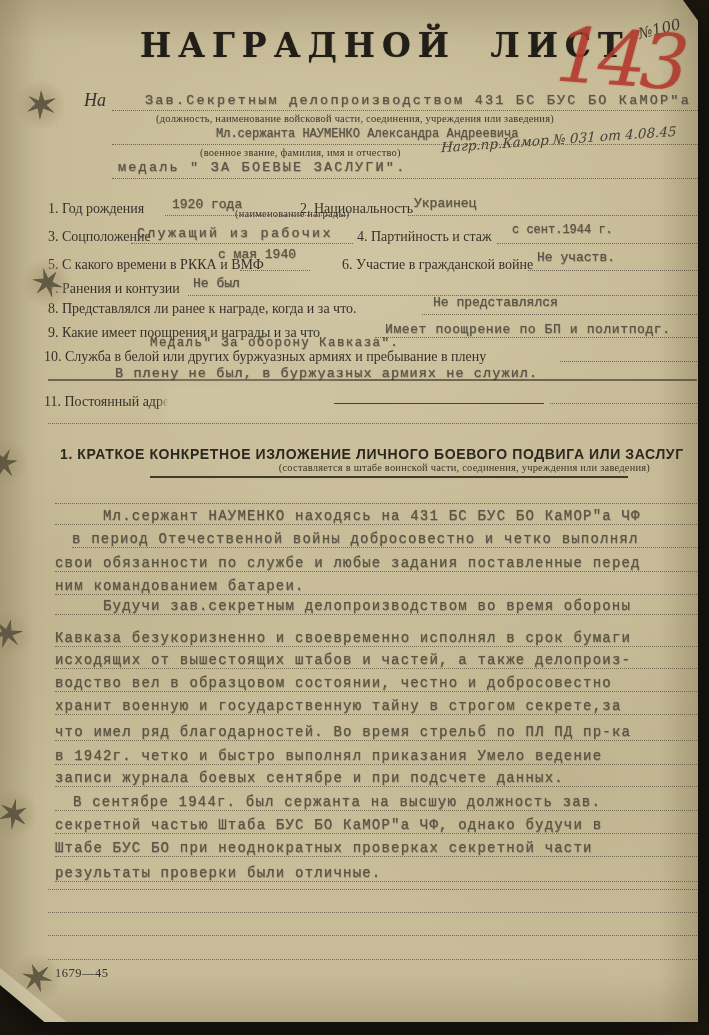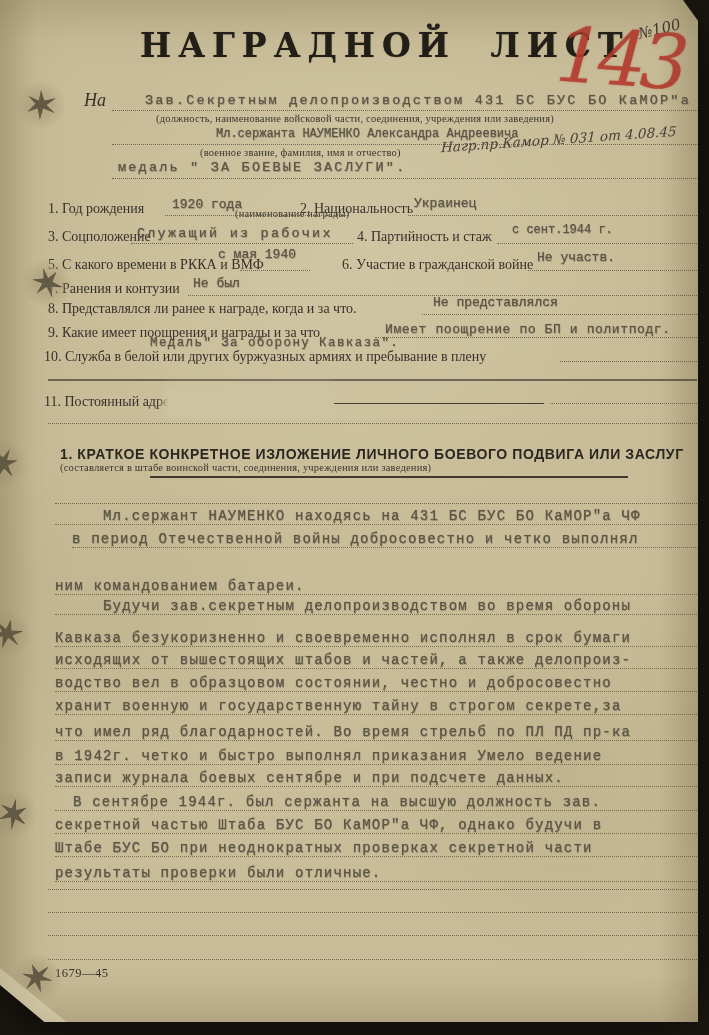--- a/index.html
+++ b/index.html
@@ -113,39 +113,43 @@
   <div class="abs typed" style="left:433px; top:295px; font-size:13px;">Не представлялся</div>
   <div class="rule" style="left:422px; top:314px; width:275px;"></div>
 
   <div class="abs lbl" style="left:48px; top:325px;">9. Какие имеет поощрения и награды и за что</div>
   <div class="abs typed" style="left:385px; top:322px; font-size:13px; letter-spacing:.6px;">Имеет поощрение по БП и политподг.</div>
   <div class="rule" style="left:375px; top:337px; width:322px;"></div>
   <div class="abs typed" style="left:150px; top:336px; font-size:12.5px; letter-spacing:1.4px;">Медаль" За оборону Кавказа".</div>
 
   <div class="abs lbl" style="left:44px; top:349px;">10. Служба в белой или других буржуазных армиях и пребывание в плену</div>
   <div class="rule" style="left:560px; top:361px; width:137px;"></div>
+  <div class="abs typed" style="left:115px; top:366px; font-size:13.5px; letter-spacing:1.1px;">В плену не был, в буржуазных армиях не служил.</div>
   <div class="rule dark" style="left:48px; top:379px; width:649px;"></div>
 
   <div class="abs lbl" style="left:44px; top:394px;">11. Постоянный адрес</div>
   <div class="redact" style="left:168px; top:389px; width:164px; height:27px;"></div>
   <div class="rule solid" style="left:334px; top:403px; width:210px;"></div>
   <div class="rule" style="left:550px; top:403px; width:147px;"></div>
 
   <div class="rule" style="left:48px; top:423px; width:649px;"></div>
 
   <div class="abs sechead" style="left:60px; top:446px; width:590px;">1. КРАТКОЕ КОНКРЕТНОЕ ИЗЛОЖЕНИЕ ЛИЧНОГО БОЕВОГО ПОДВИГА ИЛИ ЗАСЛУГ</div>
-  <div class="abs cap" style="left:60px; top:462px; width:590px; text-align:left;">(составляется в штабе воинской части, соединения, учреждения или заведения)</div>
+  <div class="abs cap" style="left:60px; top:462px; width:590px; text-align:right;">(составляется в штабе воинской части, соединения, учреждения или заведения)</div>
   <div class="rule heavy" style="left:150px; top:476px; width:478px;"></div>
 
   <div class="rule" style="left:55px; top:503px; width:642px;"></div>
   <div class="bline" style="top:503px;">
       <span class="typed body ind">Мл.сержант НАУМЕНКО находясь на 431 БС БУС БО КаМОР"а ЧФ</span>
     </div>
   <div class="bline" style="top:526px;margin-left:17px;">
       <span class="typed body">в период Отечественной войны добросовестно и четко выполнял</span>
+    </div>
+  <div class="bline" style="top:550px;">
+      <span class="typed body">свои обязанности по службе и любые задания поставленные перед</span>
     </div>
   <div class="bline" style="top:573px;">
       <span class="typed body">ним командованием батареи.</span>
     </div>
   <div class="bline" style="top:593px;">
       <span class="typed body ind">Будучи зав.секретным делопроизводством во время обороны</span>
     </div>
   <div class="bline" style="top:625px;">
       <span class="typed body">Кавказа безукоризненно и своевременно исполнял в срок бумаги</span>
     </div>

